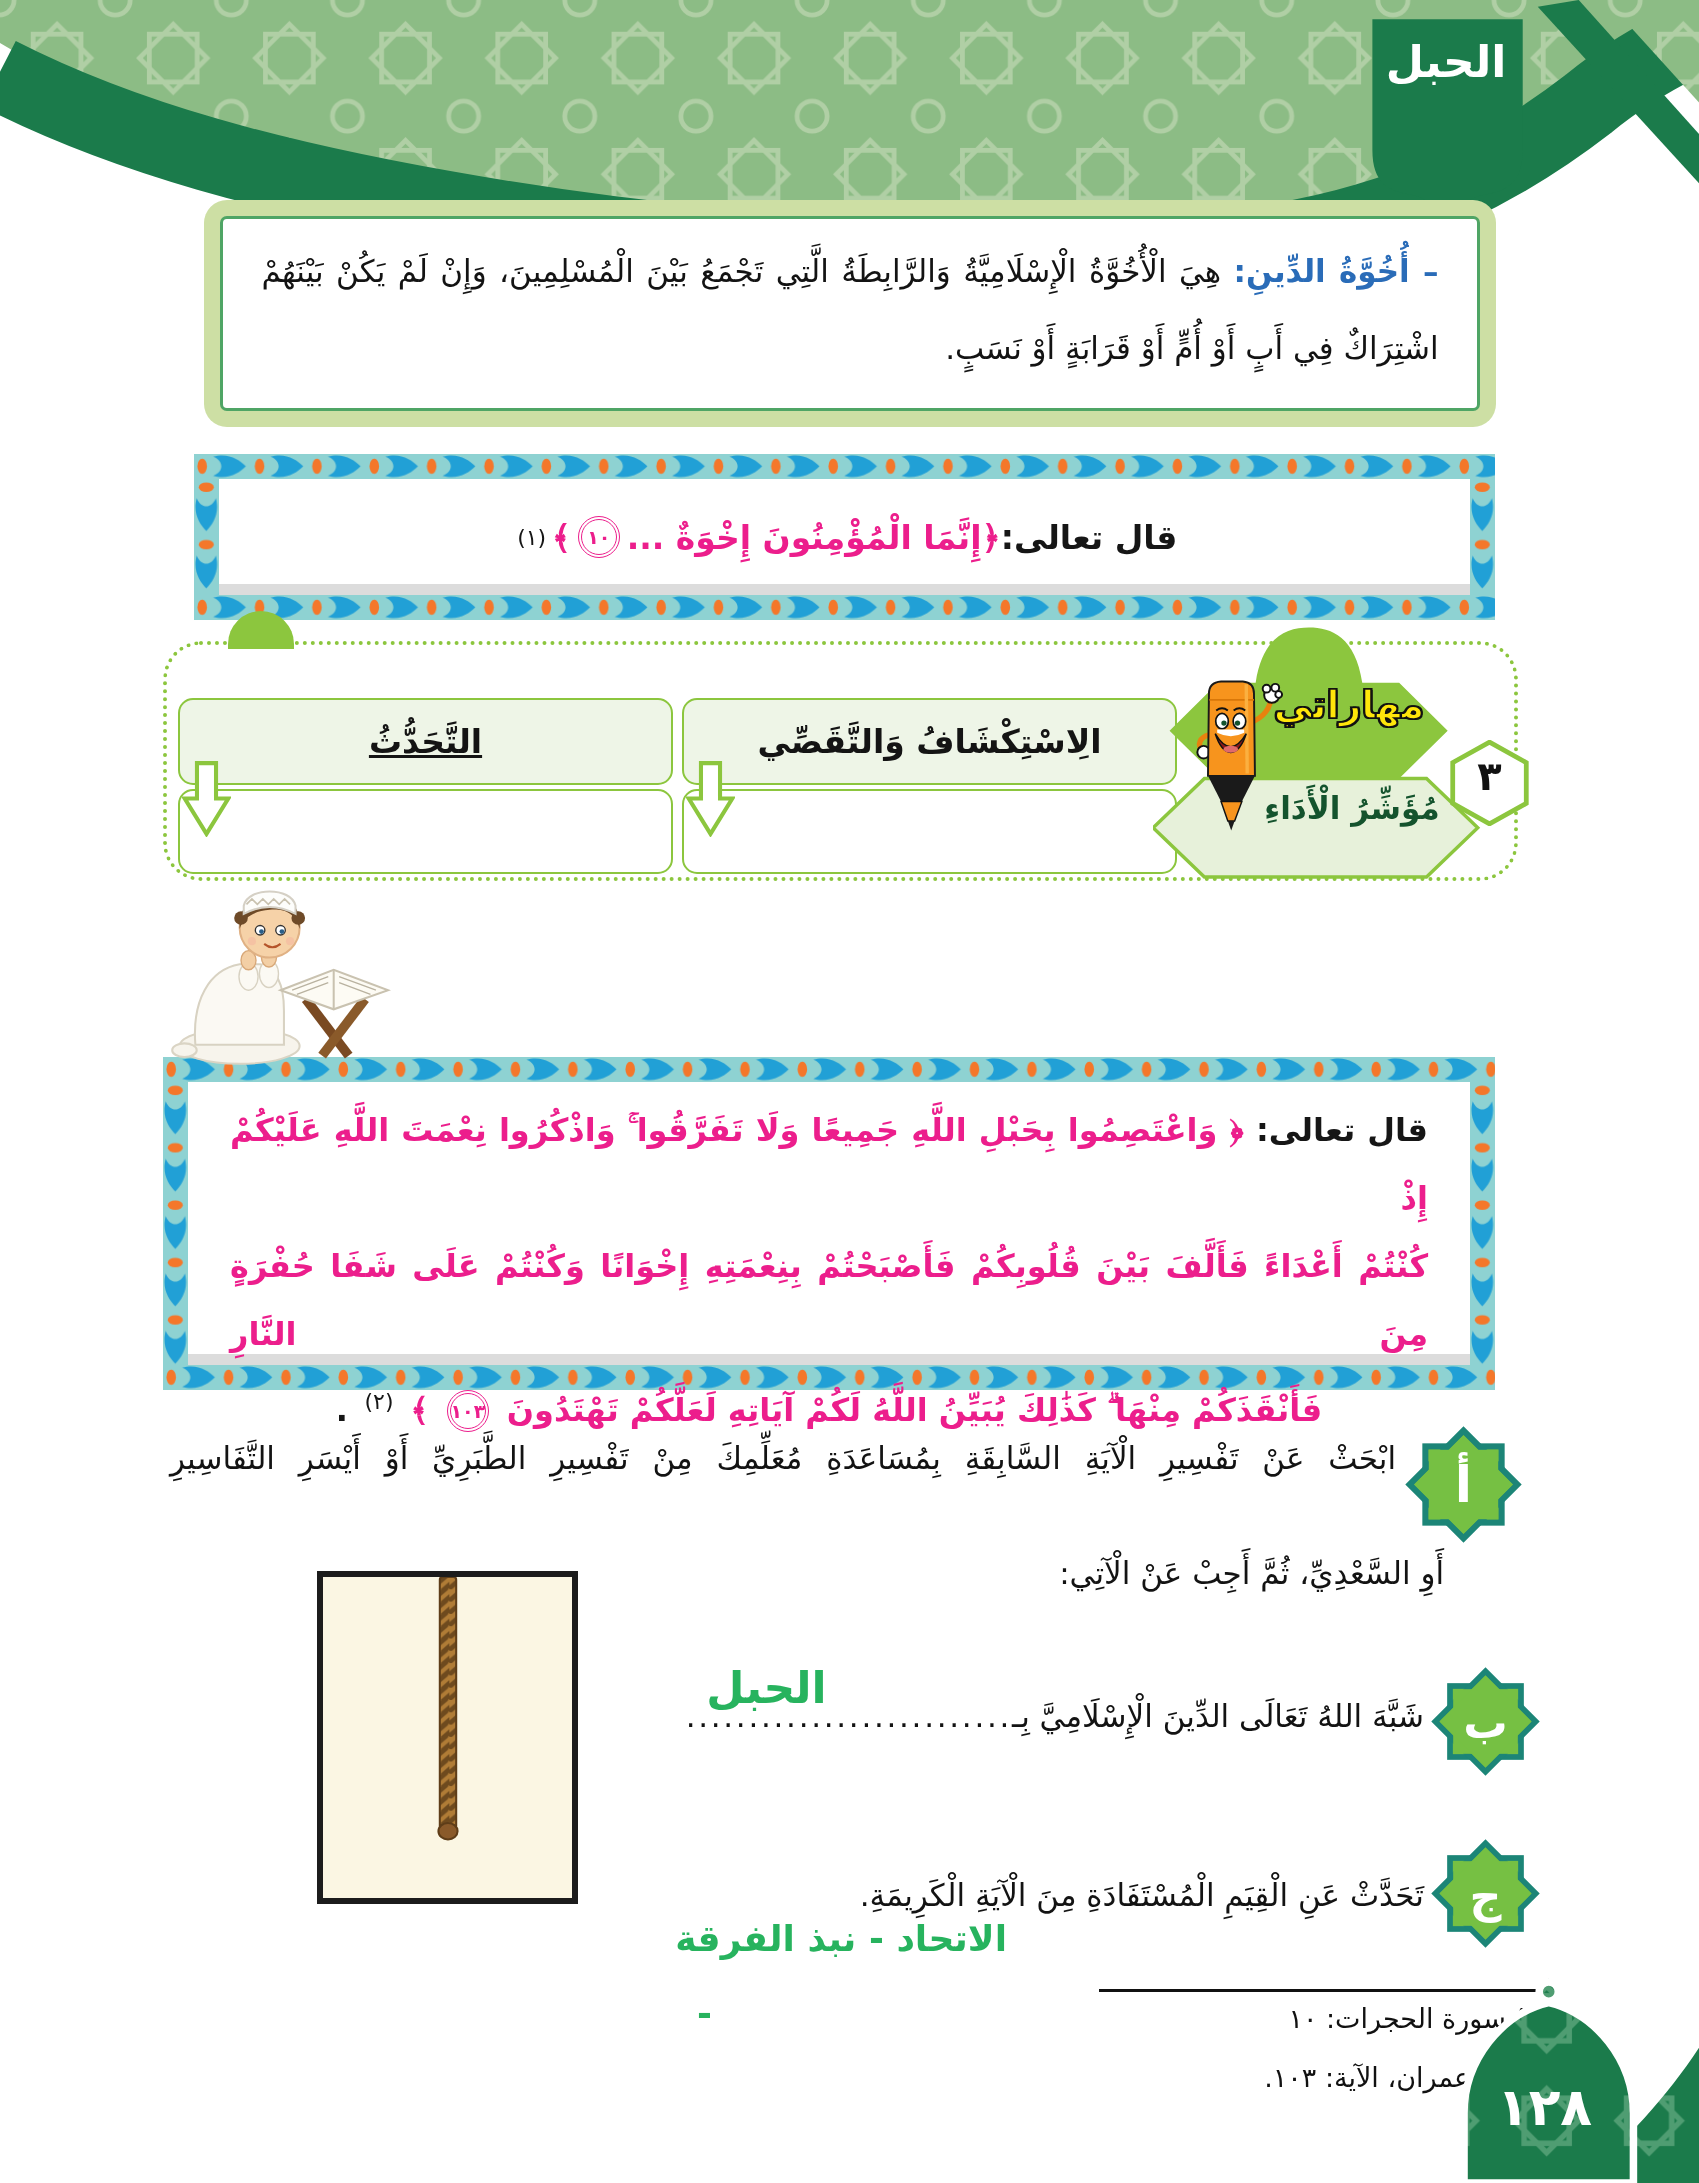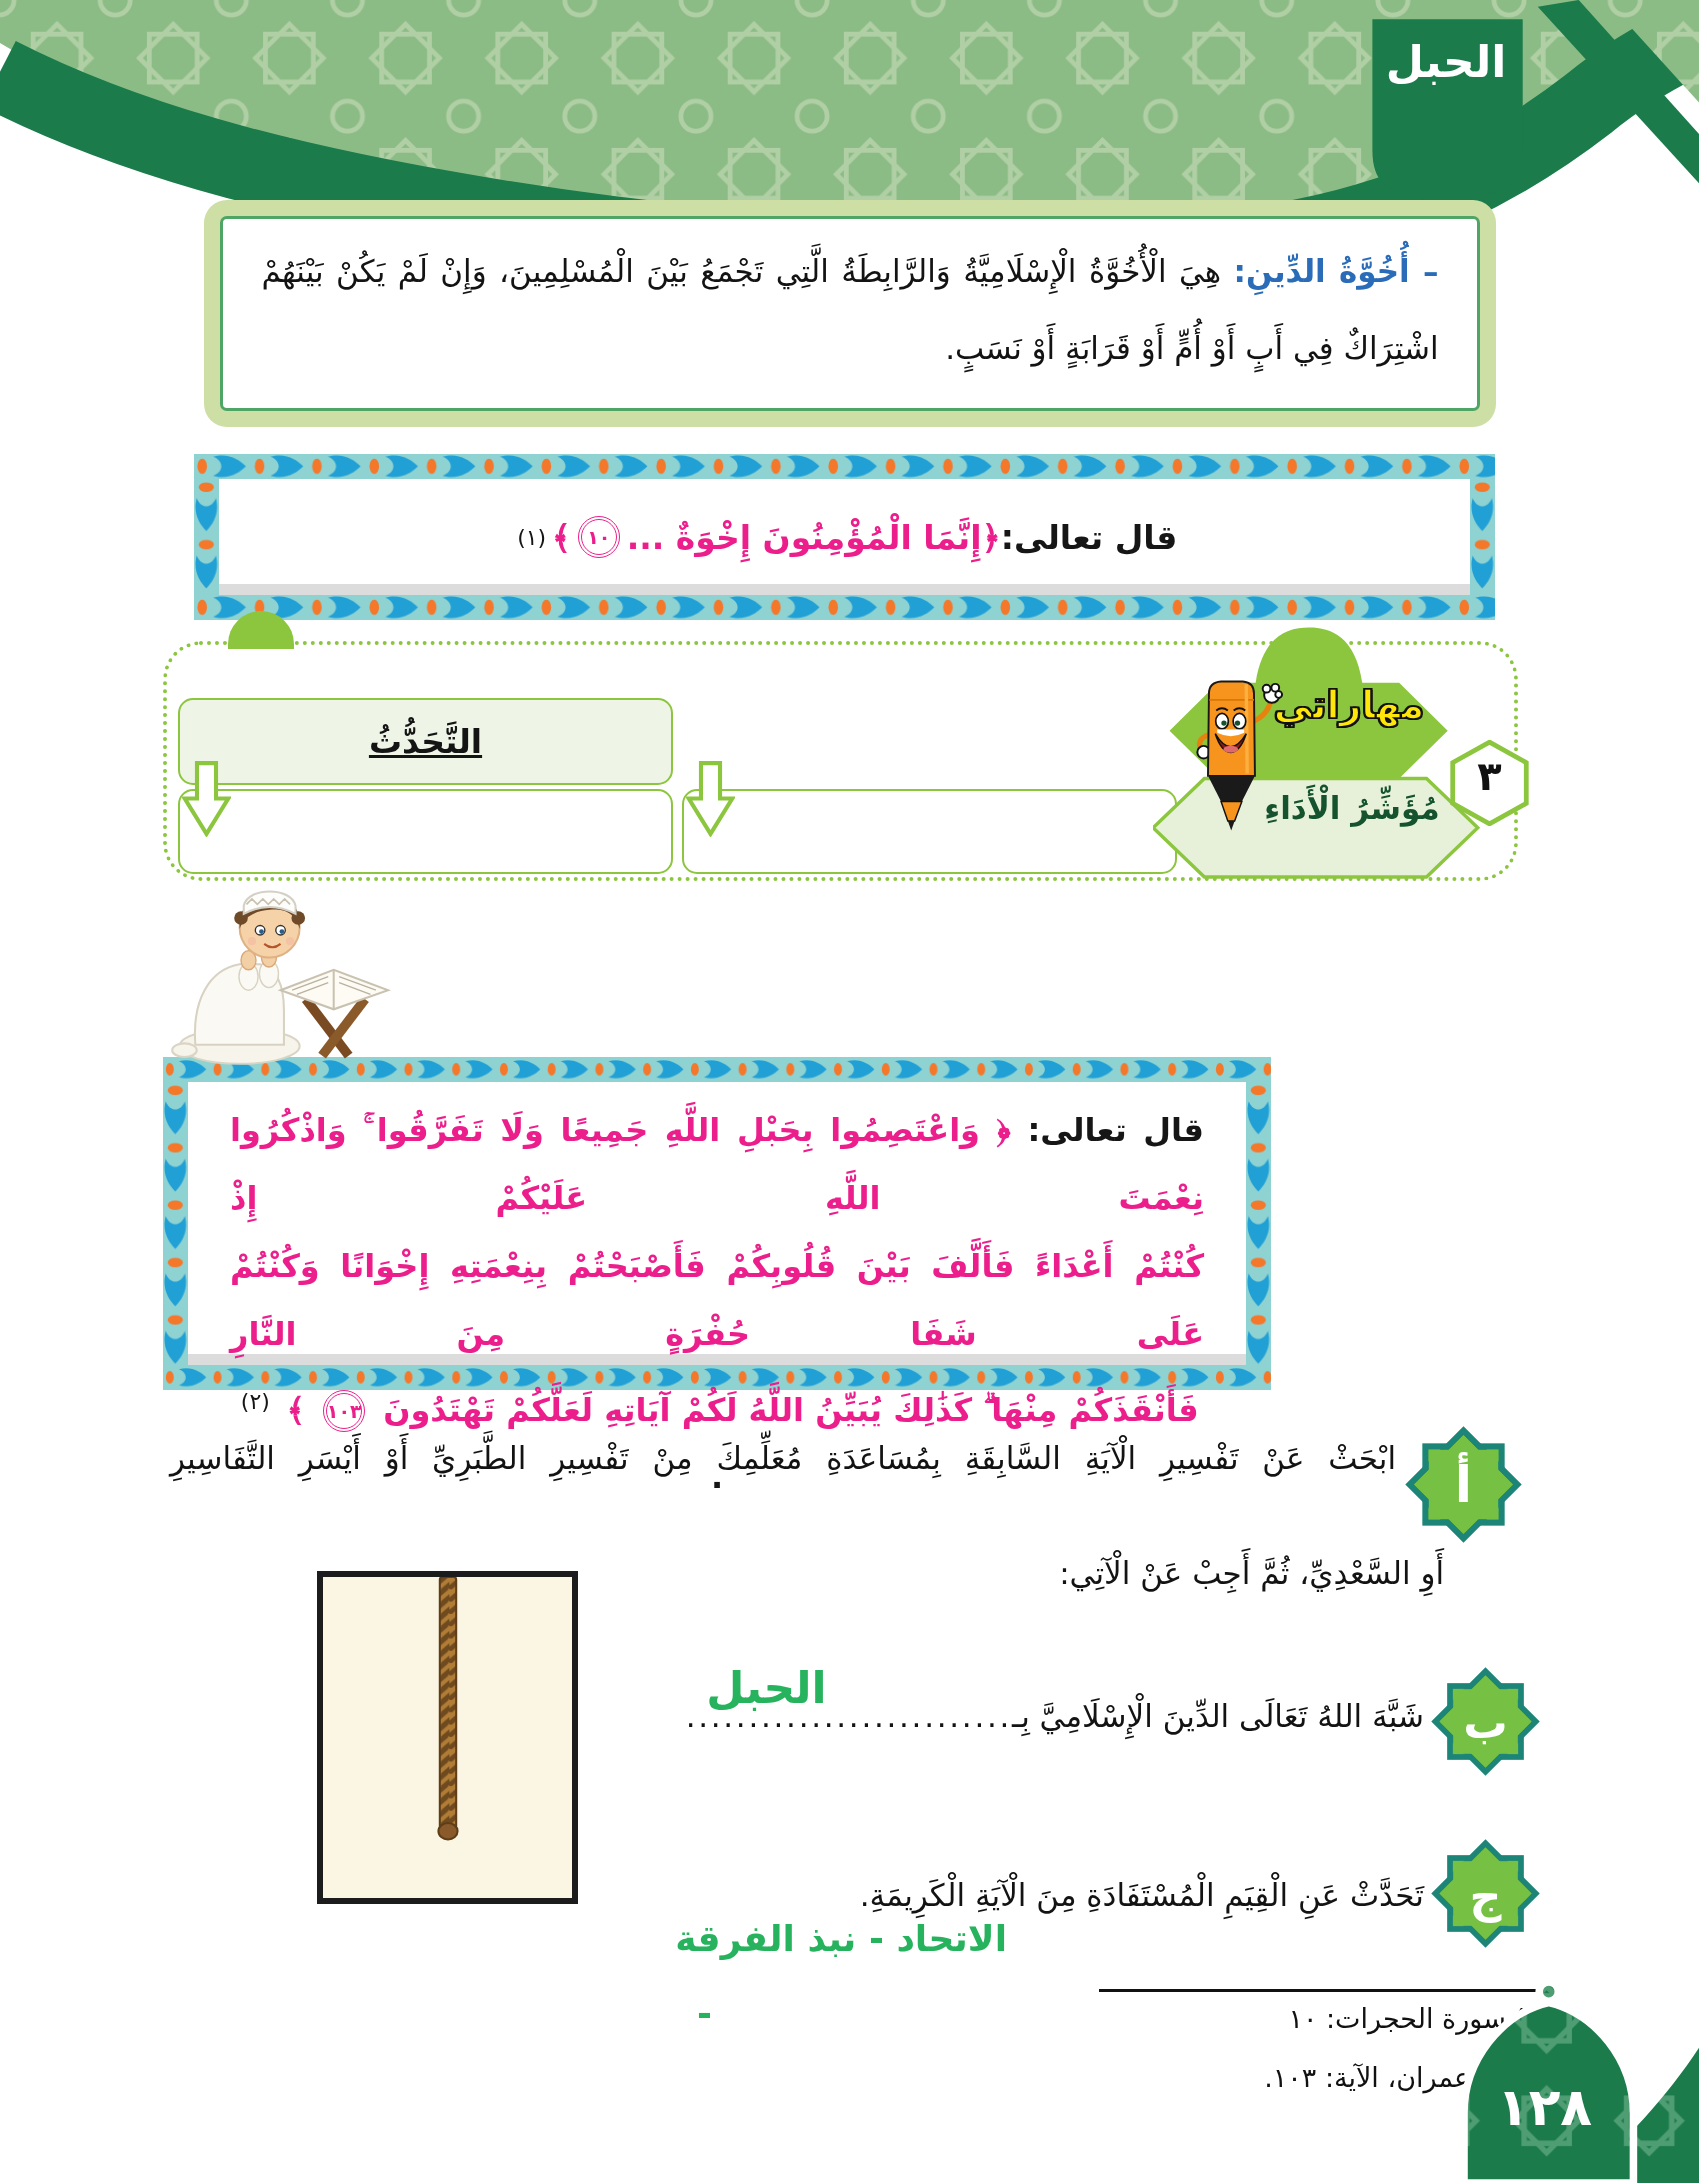--- a/index.html
+++ b/index.html
@@ -179,20 +179,23 @@
       <span class="pink">إِنَّمَا الْمُؤْمِنُونَ إِخْوَةٌ ...</span>
       <span class="ayah-medallion">١٠</span>
       <span class="pink"> ﴾</span>
       <span class="fn-ref">(١)</span>
     </div>
   </div>
 
   <div class="skills">
     <div class="arch"></div>
 
+    <div class="col-box c-explore">
+      <span>الِاسْتِكْشَافُ وَالتَّقَصِّي</span>
+    </div>
     <div class="col-box c-speak">
       <span>التَّحَدُّثُ</span>
     </div>
     <div class="col-empty c-explore"></div>
     <div class="col-empty c-speak"></div>
 
     <svg class="arrow a-explore" viewBox="0 0 72 112">
       <path d="M22,4 H50 V56 H68 L36,108 L4,56 H22 Z" fill="#fff" stroke="#8cc63e" stroke-width="6"></path>
     </svg>
     <svg class="arrow a-speak" viewBox="0 0 72 112">
@@ -263,21 +266,21 @@
     <path d="M144,104 Q156,114 168,104" stroke="#b5542a" stroke-width="3" fill="none"></path>
     <circle cx="126" cy="100" r="6" fill="#f5b8a0" opacity="0.6"></circle>
       <circle cx="182" cy="100" r="6" fill="#f5b8a0" opacity="0.6"></circle>
     <path d="M168,172 L246,142 L326,172 L246,200 Z" fill="#fdfbf4" stroke="#c9c2b0" stroke-width="3"></path>
     <path d="M246,142 L246,200" stroke="#c9c2b0" stroke-width="3"></path>
     <g stroke="#b9b2a0" stroke-width="2">
       <path d="M185,172 L238,152 M192,178 L238,161 M254,152 L308,172 M254,161 L300,178"></path>
     </g>
   </svg>
 
-  <div class="teal-box" style="left:164px; top:1057px; width:1108px; height:333px;">
+  <div class="teal-box" style="left:164px; top:1057px; width:1332px; height:333px;">
     <svg class="edge e-top" viewBox="0 0 1950 36" width="1332" height="24.6">
         <rect width="100%" height="100%" fill="url(#wave-h)"></rect>
       </svg>
     <svg class="edge e-bottom" viewBox="0 0 1950 36" width="1332" height="24.6">
         <rect width="100%" height="100%" fill="url(#wave-h)"></rect>
       </svg>
     <svg class="edge e-left" viewBox="0 0 36 415" width="24.6" height="283">
         <rect width="100%" height="100%" fill="url(#wave-v)"></rect>
       </svg>
     <svg class="edge e-right" viewBox="0 0 36 415" width="24.6" height="283">

